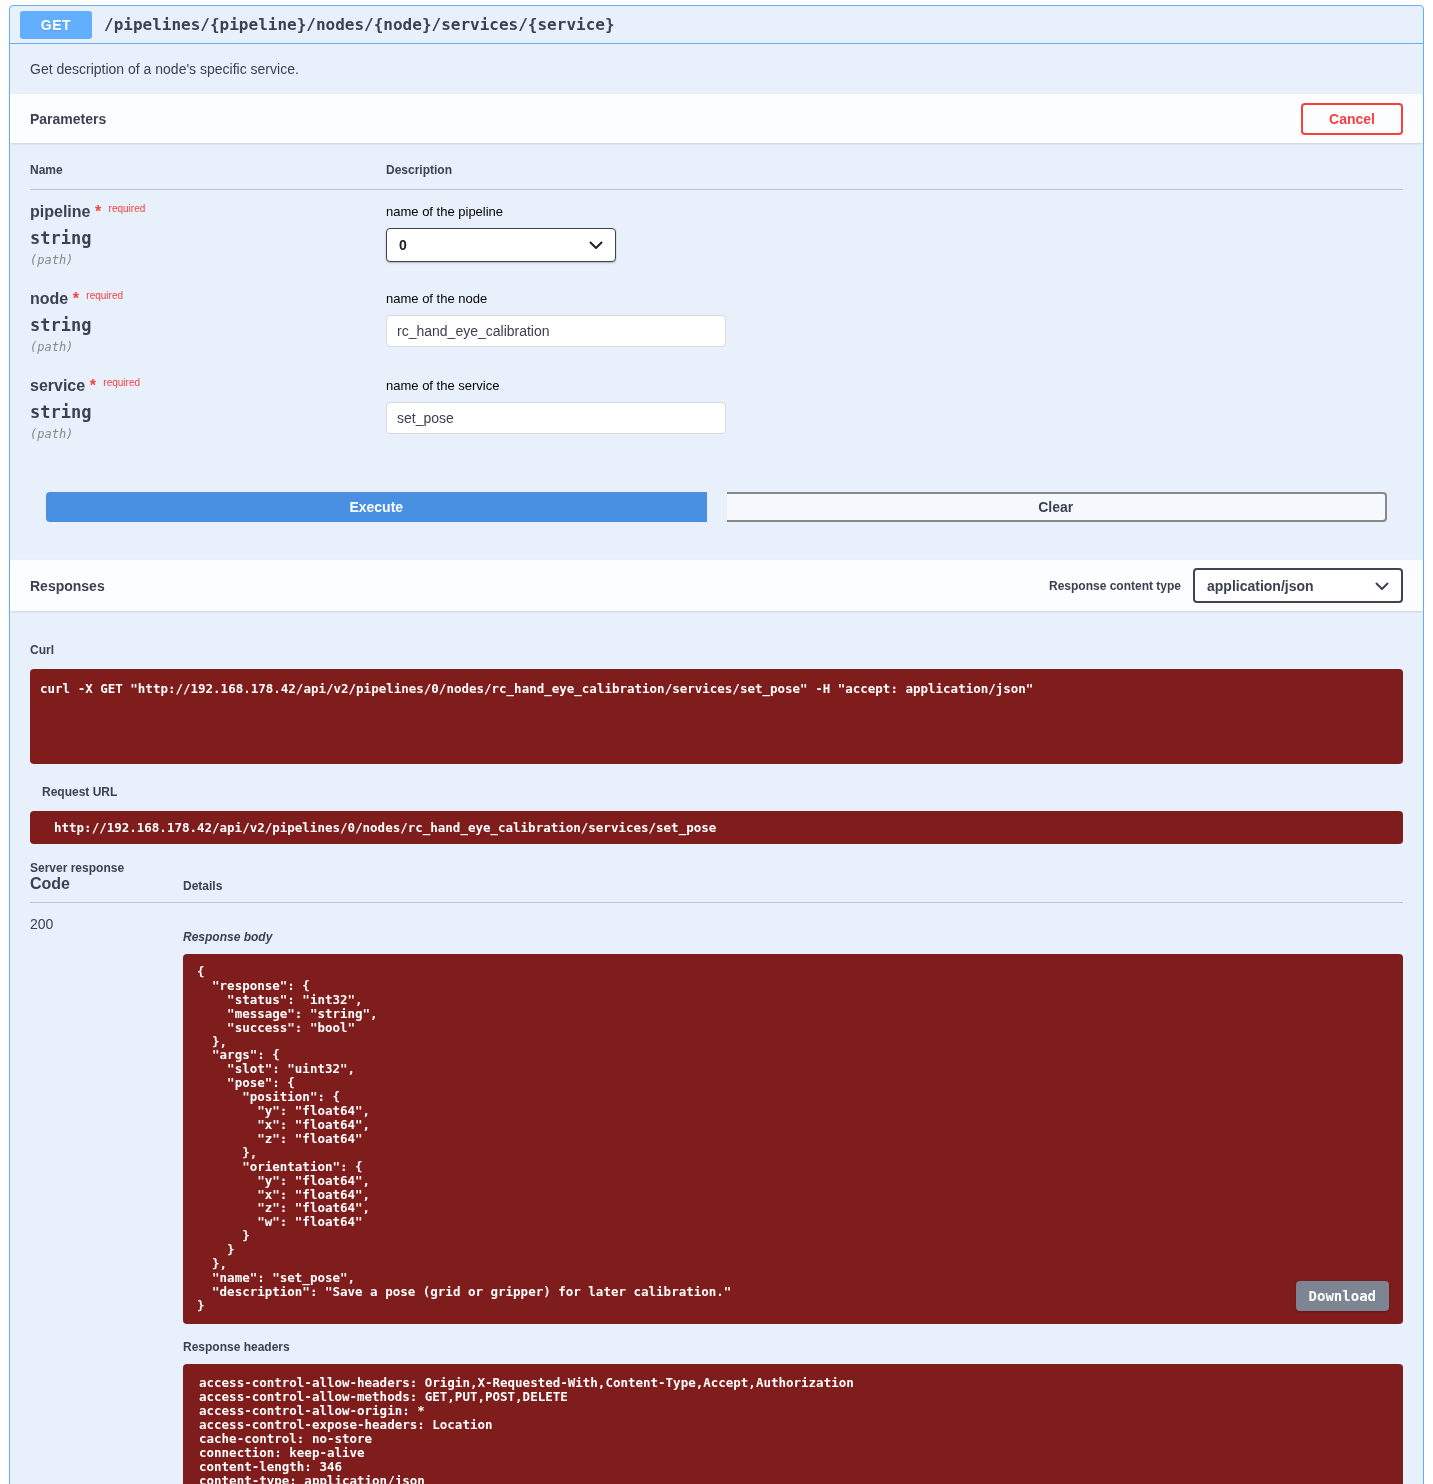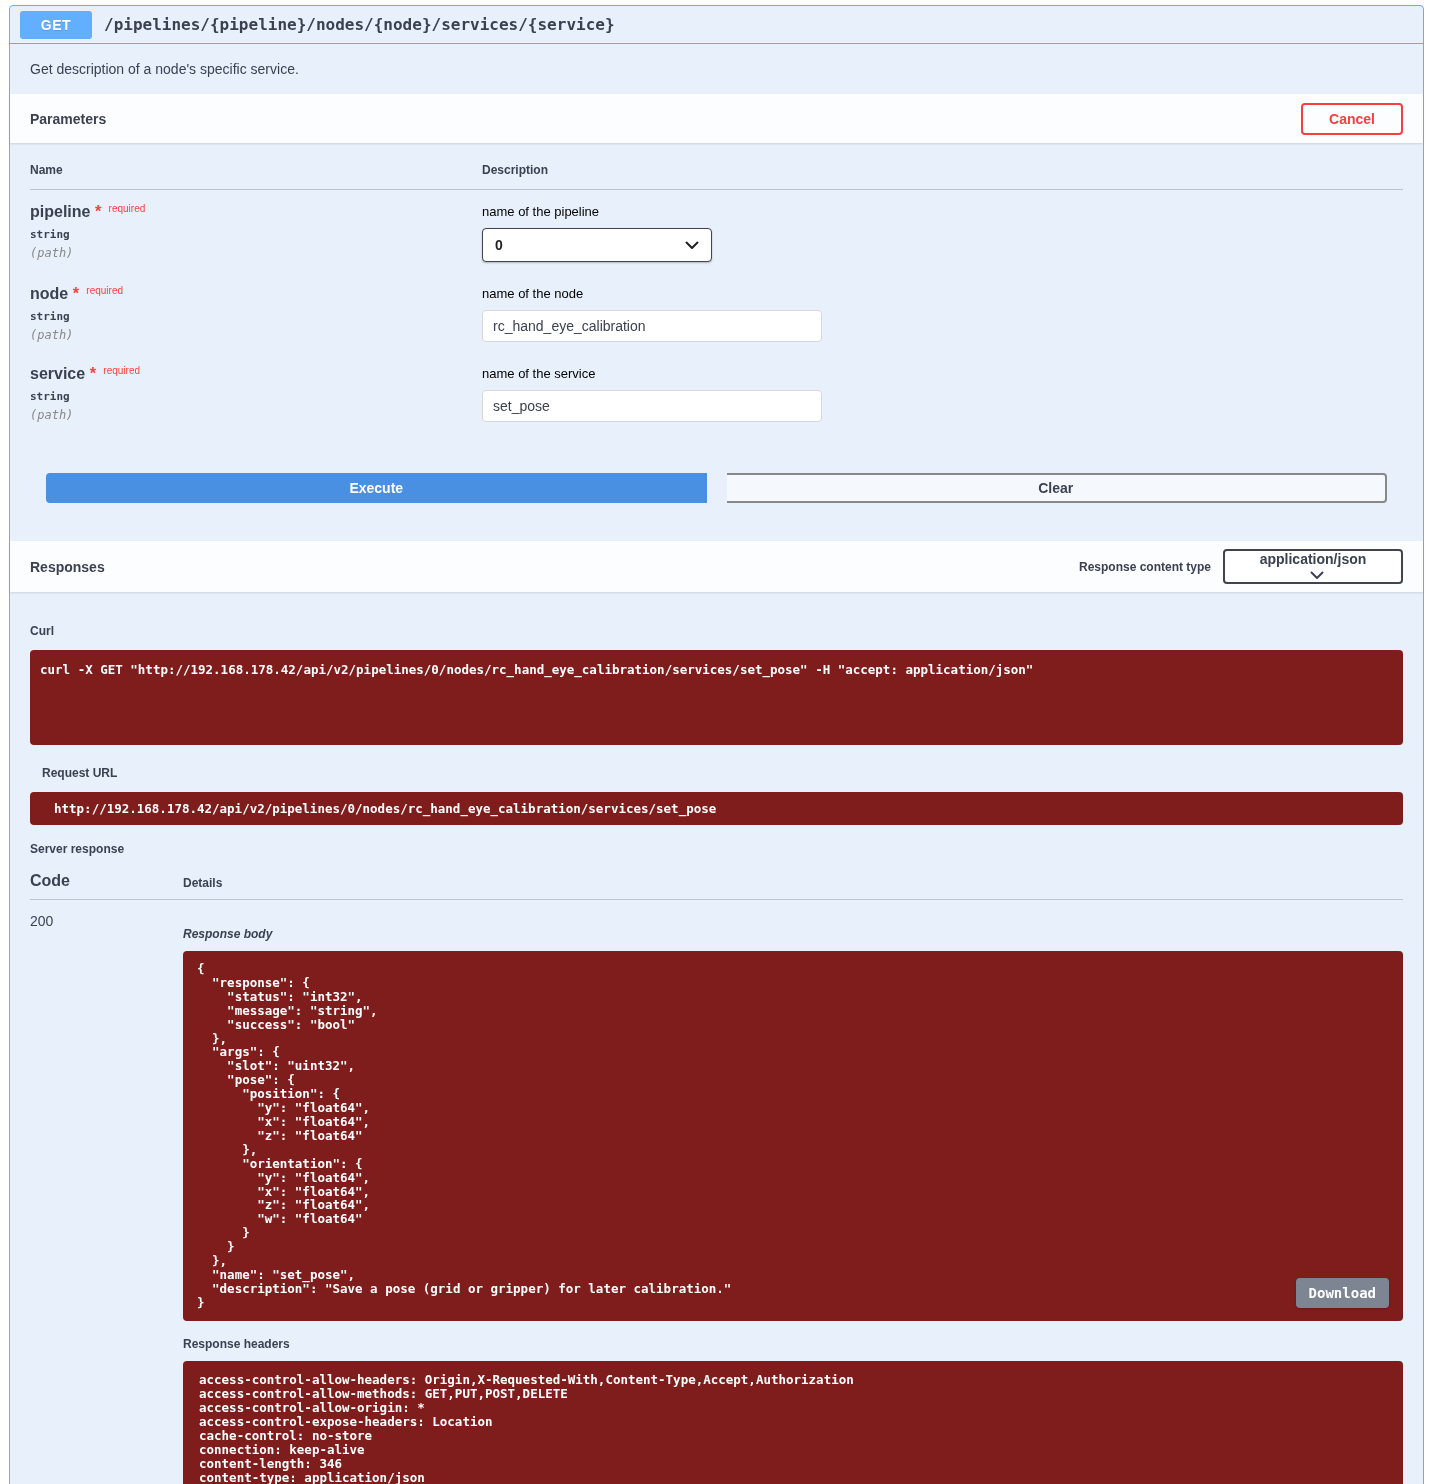--- a/index.html
+++ b/index.html
@@ -38,27 +38,27 @@
   .section-title { font-size: 14px; font-weight: 700; color: #3b4151; }
   .btn-cancel {
     border: 2px solid #f93e3e; color: #f93e3e; background: transparent;
     font-weight: 700; font-size: 14px; border-radius: 4px; padding: 6px 26px;
     cursor: pointer; font-family: inherit;
   }
   
   .table-container { padding: 20px 20px 18px; }
   .thead-row { display: flex; border-bottom: 1px solid rgba(59,65,81,.25); padding-bottom: 12px; }
   .th { font-size: 12px; font-weight: 700; color: #3b4151; }
-  .col-name { width: 452px; flex: none; }
+  .col-name { width: 356px; flex: none; }
   .col-desc { flex: 1; }
   .param-row { display: flex; padding: 13px 0 10px; }
   .param-name { font-size: 16px; font-weight: 700; color: #3b4151; }
   .param-star { color: #f93e3e; }
   .param-required { color: #f93e3e; font-size: 10px; vertical-align: top; padding-left: 3px; }
-  .param-type { font-family: "DejaVu Sans Mono", monospace; font-size: 11px; font-weight: 700; margin-top: 7px; }
+  .param-type { font-family: "DejaVu Sans Mono", monospace; font-size: 17px; font-weight: 700; margin-top: 7px; }
   .param-in { font-family: "DejaVu Sans Mono", monospace; font-size: 12px; font-style: italic; color: #888; margin-top: 5px; }
   .param-desc-label { font-size: 13px; color: #000000; margin: 1px 0 9px; }
   .select-control {
     display: flex; align-items: center; justify-content: space-between;
     background: #fff; border: 1.5px solid #41444e; border-radius: 4px;
     padding: 0 12px; height: 34px; width: 230px; font-weight: 700;
     font-size: 14px; color: #212121; cursor: pointer;
     box-shadow: 0 1px 2px rgba(0,0,0,.25);
   }
   .text-input {
@@ -78,39 +78,39 @@
     width: 50%; height: 30px; background: rgba(255,255,255,.55); border: 2px solid #888;
     color: #3b4151; font-weight: 700; font-size: 14px; border-radius: 0 4px 4px 0;
     border-left: none; cursor: pointer; font-family: inherit;
   }
   
   .rct-wrap { display: flex; align-items: center; }
   .rct-label { font-size: 12px; font-weight: 700; color: #3b4151; margin-right: 12px; }
   .rct-select {
     display: flex; align-items: center; justify-content: space-between;
     background: #fff; border: 2px solid #41444e; border-radius: 4px;
-    padding: 0 12px; height: 35px; width: 180px; font-weight: 700;
-    font-size: 14px; color: #3b4151; cursor: pointer; flex-direction: column;
+    padding: 0 12px; height: 35px; width: 210px; font-weight: 700;
+    font-size: 14px; color: #3b4151; cursor: pointer;
   }
   .responses-inner { padding: 20px 20px 30px; }
   .block-label { font-size: 12px; font-weight: 700; color: #3b4151; }
   .dark-block {
     background: #7f1d1d; border-radius: 4px; color: #fff;
     font-family: "DejaVu Sans Mono", monospace; font-weight: 700;
   }
   .curl-label { margin-top: 12px; }
   .curl-block { margin-top: 12px; min-height: 95px; padding: 12px 10px; font-size: 12.5px; }
   .curl-block pre, .url-block pre, .body-block pre, .headers-block pre {
     margin: 0; white-space: pre-wrap; word-break: break-all;
     font-family: inherit; font-weight: inherit;
   }
   .url-label { margin-top: 21px; padding-left: 12px; }
   .url-block { margin-top: 12px; padding: 9px 24px; font-size: 12.5px; }
   .server-response-label { margin-top: 17px; font-size: 12px; }
-  .resp-thead { display: flex; margin-top: 16px; padding-bottom: 9px; border-bottom: 1px solid rgba(59,65,81,.25); align-items: flex-end; }
+  .resp-thead { display: flex; padding-bottom: 9px; border-bottom: 1px solid rgba(59,65,81,.25); align-items: flex-end; }
   .col-code { width: 153px; flex: none; }
   .code-th { font-size: 16px; font-weight: 700; }
   .details-th { font-size: 12px; font-weight: 700; }
   .resp-row { display: flex; padding-top: 13px; }
   .status-code { font-size: 14px; color: #3b4151; }
   .body-label { margin: 14px 0 10px; font-style: italic; }
   .body-block { position: relative; padding: 11px 14px; font-size: 12.5px; line-height: 13.9px; }
   .btn-download {
     position: absolute; right: 14px; bottom: 13px; background: #7d8593;
     color: #fff; border: none; border-radius: 4px; font-weight: 700;

